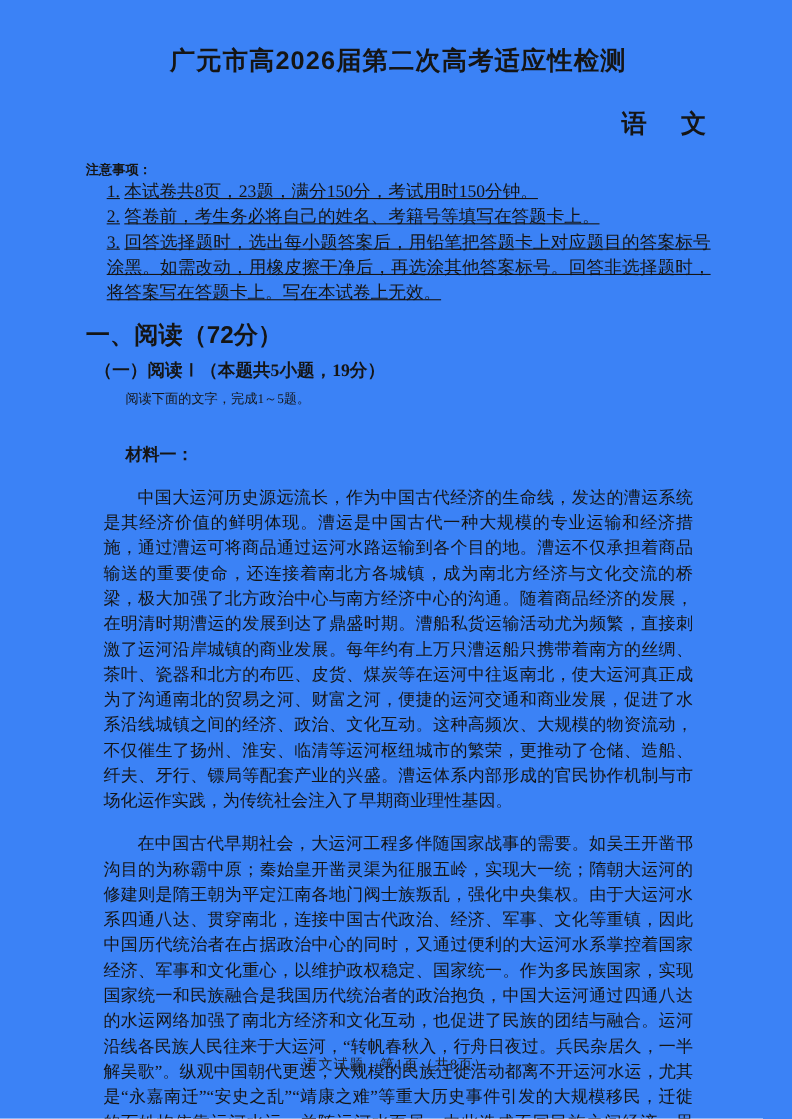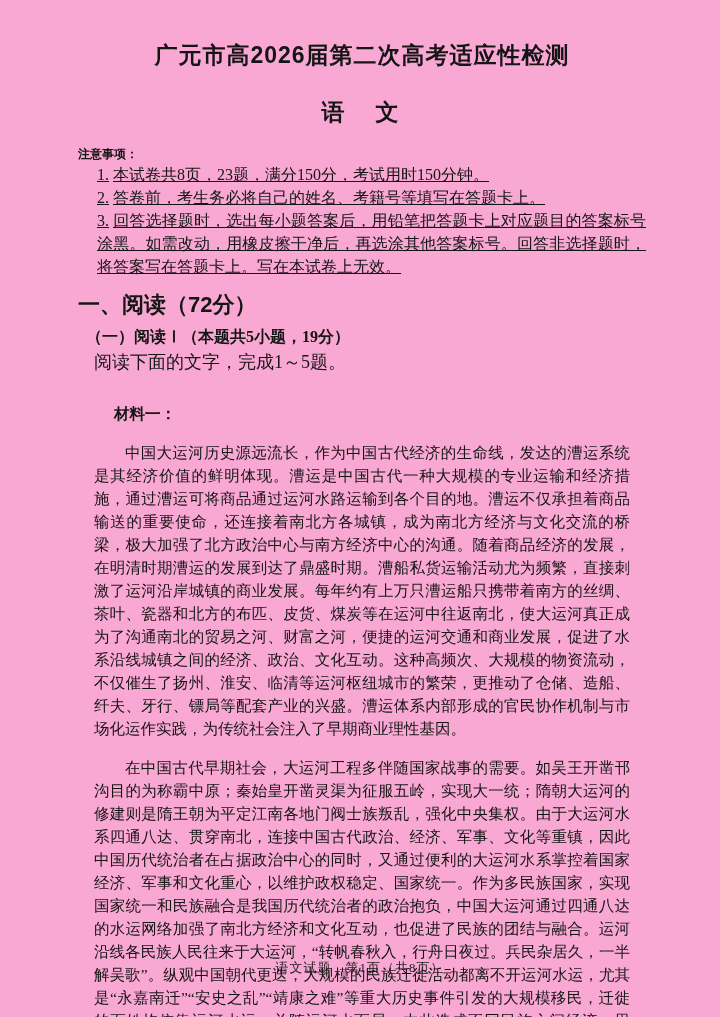--- a/index.html
+++ b/index.html
@@ -5,37 +5,37 @@
   html, body {
     margin: 0;
     padding: 0;
     background: #ffffff;
   }
   .page {
     position: relative;
     width: 720px;
     height: 1017px;
     margin: 0 auto;
-    background: #f9a8d4;
+    background: #3b82f6;
     color: #151515;
     overflow: hidden;
     box-sizing: border-box;
     padding: 36px 74px 0 78px;
     font-family: "Liberation Serif", serif;
   }
   .exam-title {
     text-align: center;
     font-family: "Liberation Sans", sans-serif;
     font-weight: 700;
     font-size: 23px;
     letter-spacing: 1px;
     margin: 4px 0 0 0;
   }
   .subject-title {
-    text-align: center;
+    text-align: right;
     font-family: "Liberation Sans", sans-serif;
     font-weight: 700;
     font-size: 23px;
     letter-spacing: 4px;
     margin: 26px 0 0 0;
   }
   .notice-heading {
     font-family: "Liberation Sans", sans-serif;
     font-weight: 700;
     font-size: 12px;
@@ -56,23 +56,23 @@
     margin-top: 12px;
   }
   .part-heading {
     font-family: Liberation Serif, serif;
     font-weight: 700;
     font-size: 16px;
     margin-top: 7px;
     margin-left: 8px;
   }
   .instruction {
-    font-size: 18px;
+    font-size: 12px;
     line-height: 23px;
-    margin-left: 16px;
+    margin-left: 36px;
     margin-top: 3px;
   }
   .material-label {
     font-weight: 700;
     font-size: 15.5px;
     line-height: 23px;
     margin-left: 36px;
     margin-top: 28px;
   }
   .body-paragraph {

